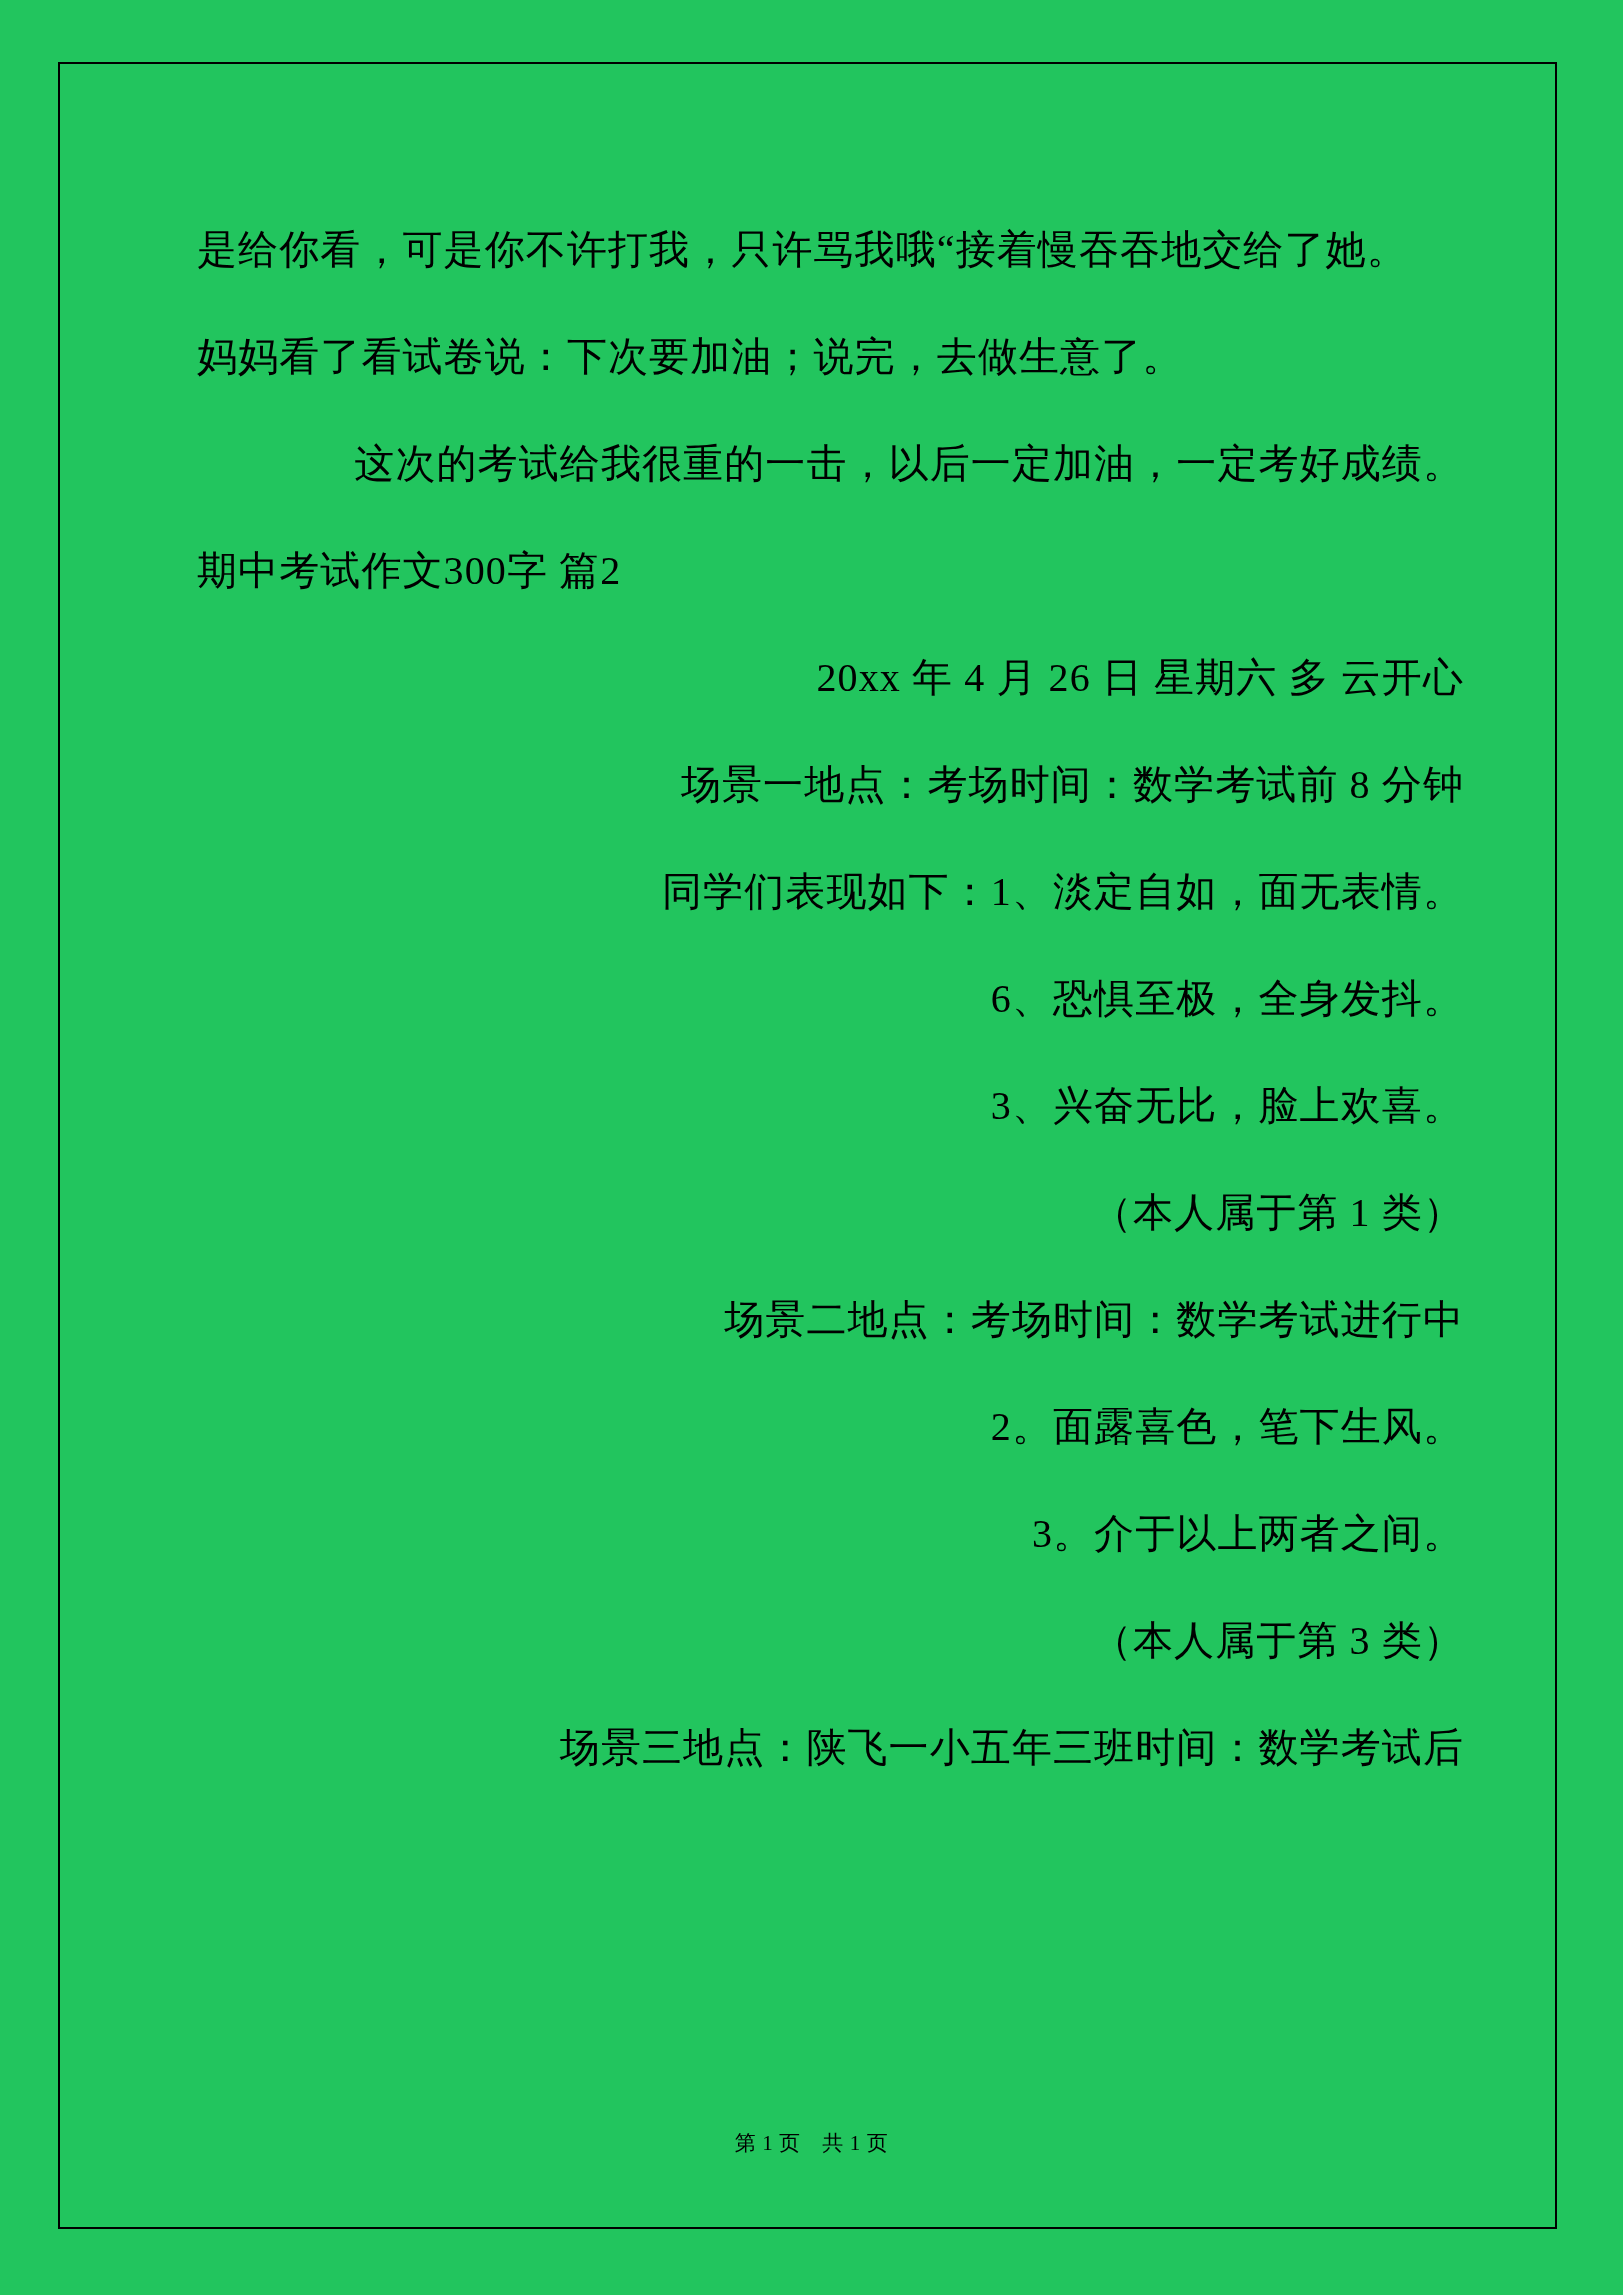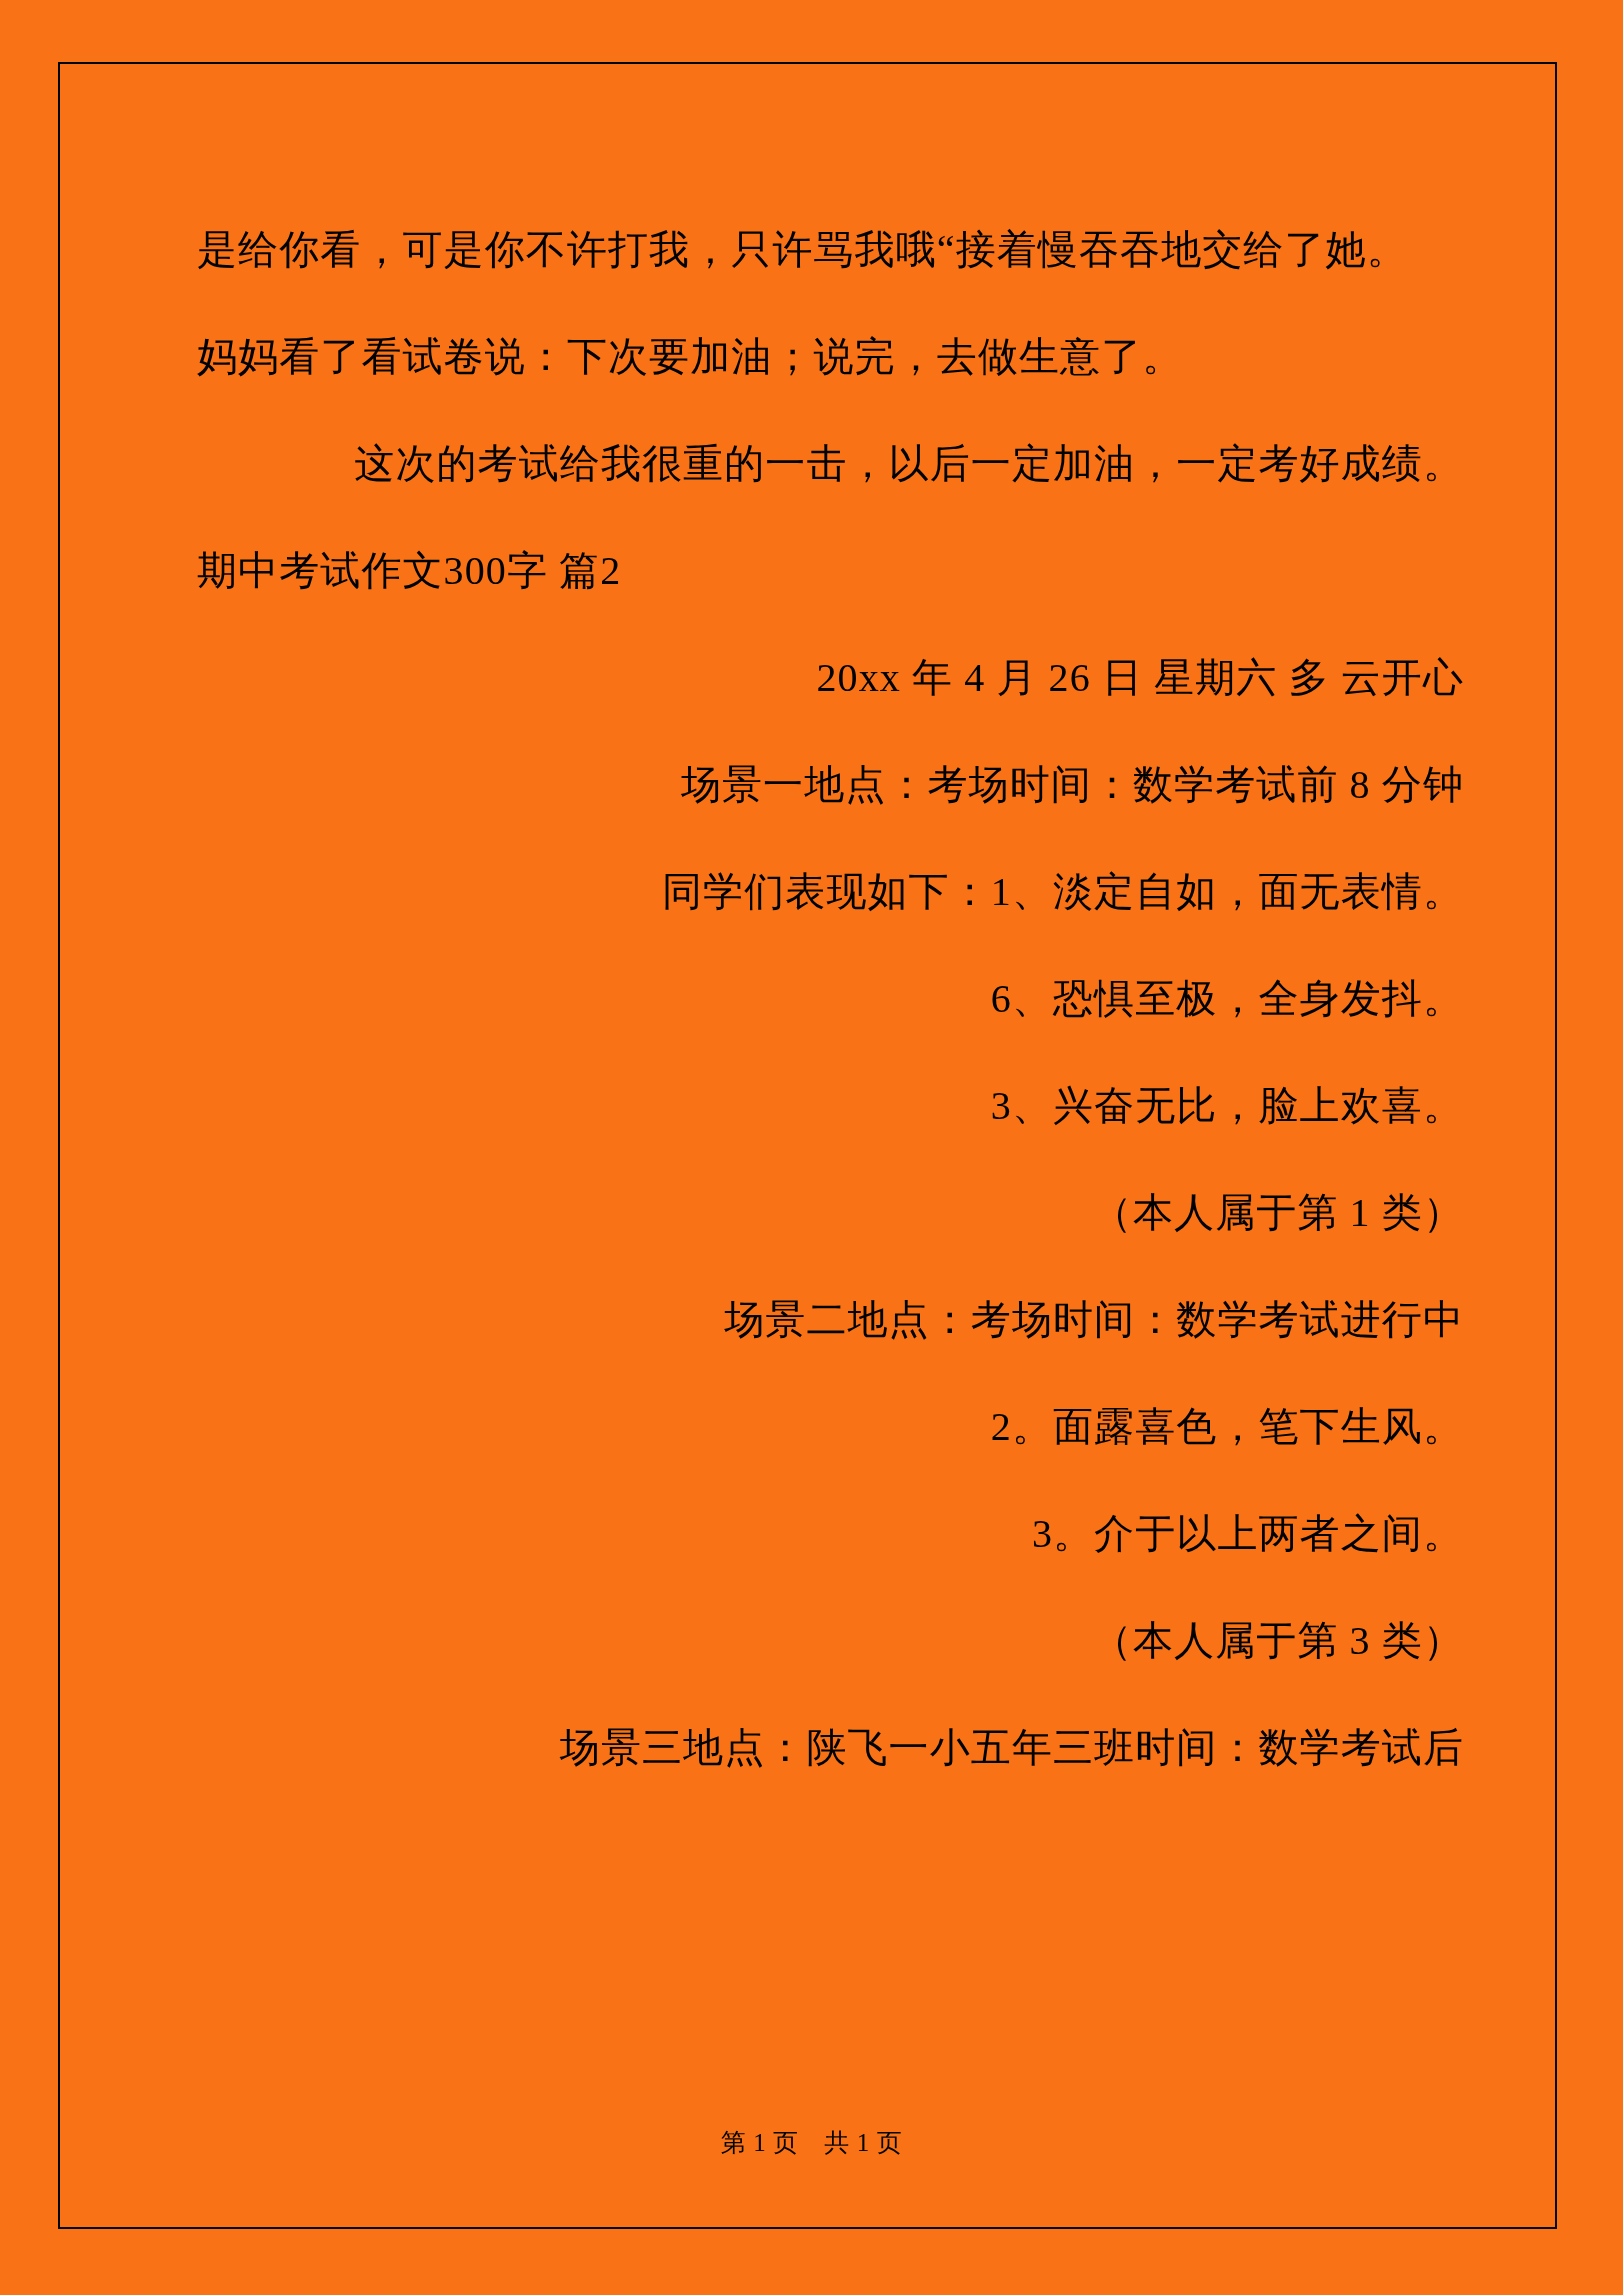--- a/index.html
+++ b/index.html
@@ -4,21 +4,21 @@
 <style>
   html, body {
     margin: 0;
     padding: 0;
     background: #ffffff;
   }
   .page {
     position: relative;
     width: 1623px;
     height: 2295px;
-    background: #f97316;
+    background: #22c55e;
     overflow: hidden;
     font-family: "Liberation Serif", "DejaVu Serif", serif;
     color: #000000;
   }
   .page-border {
     position: absolute;
     left: 58px;
     top: 62px;
     width: 1499px;
     height: 2167px;
@@ -43,21 +43,21 @@
   .para.indent {
     text-indent: 81px;
     text-align: right;
   }
   .doc-footer {
     position: absolute;
     left: 0;
     top: 2129px;
     width: 1623px;
     text-align: center;
-    font-size: 25px;
+    font-size: 21px;
     line-height: 28px;
     letter-spacing: 0.6px;
     color: #000000;
   }
 </style>
 </head>
 <body>
 
 <div class="page">
   <div class="page-border"></div>

